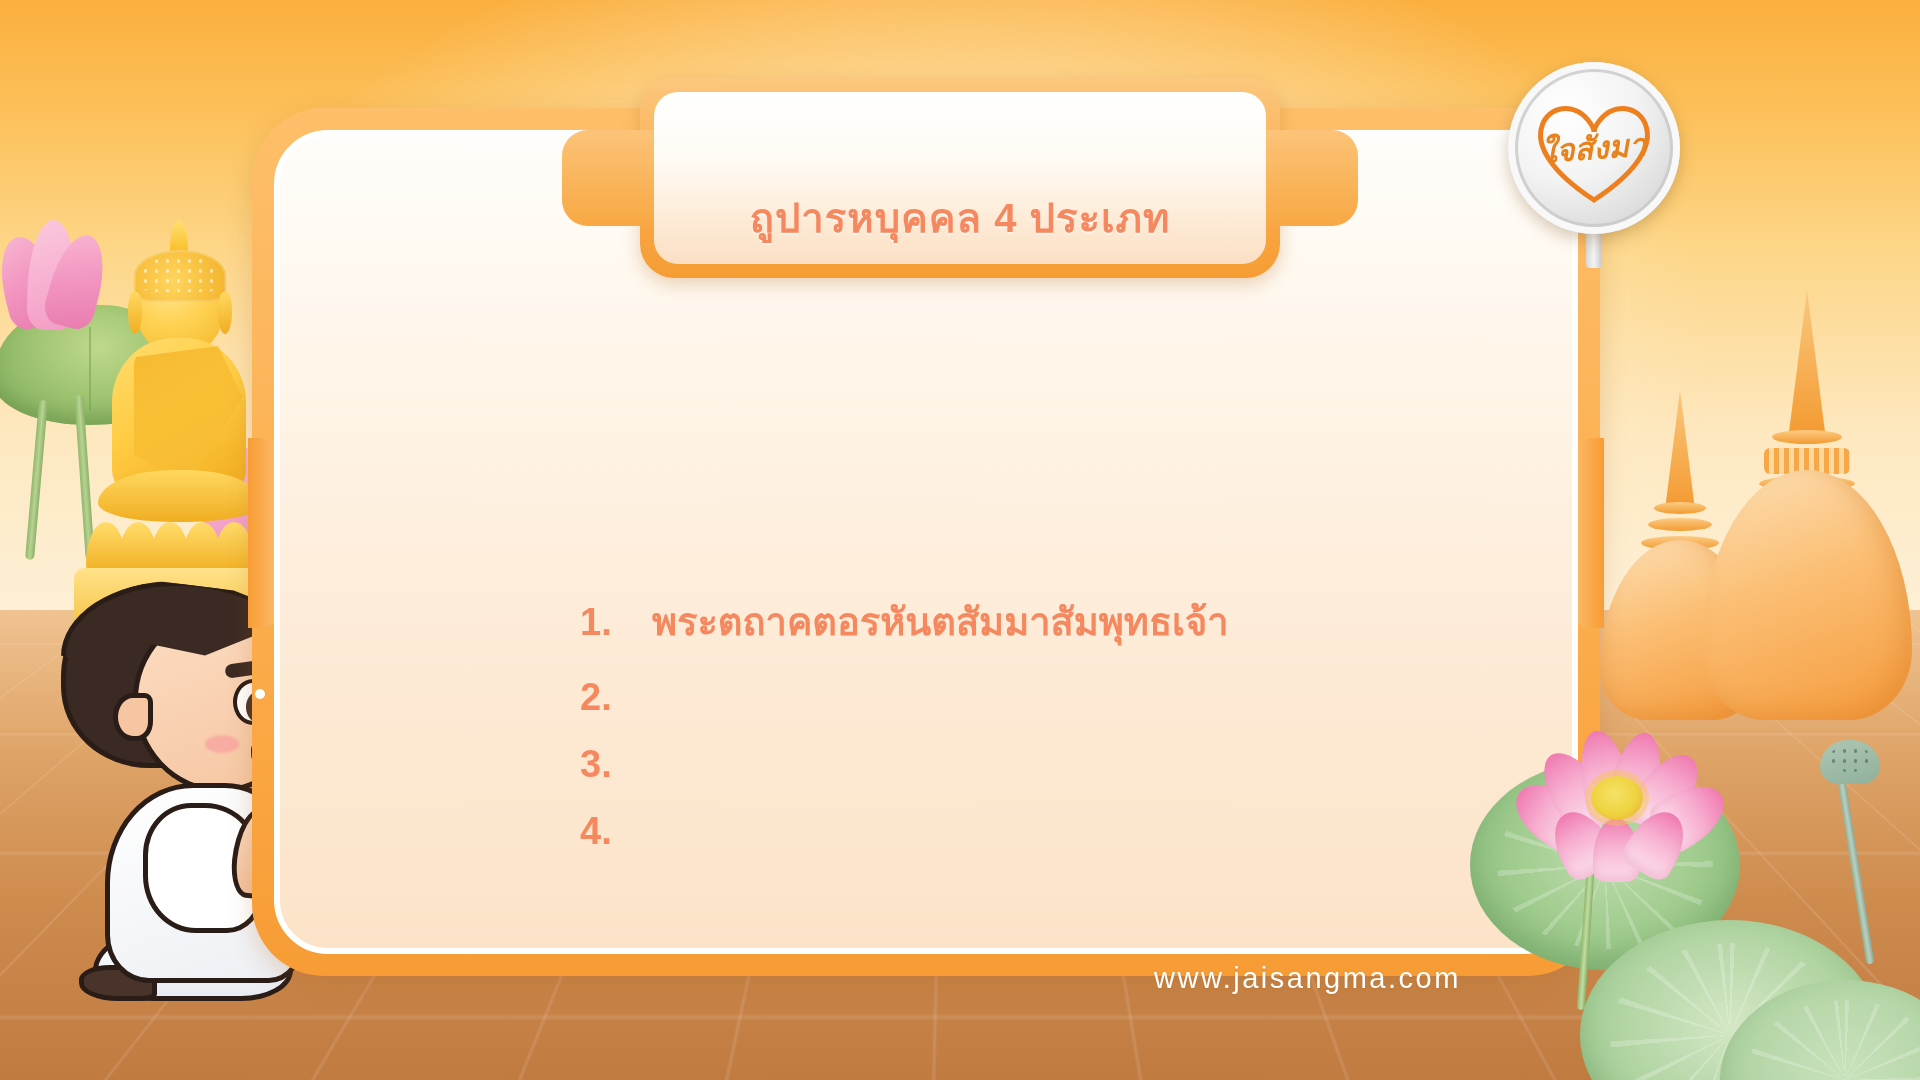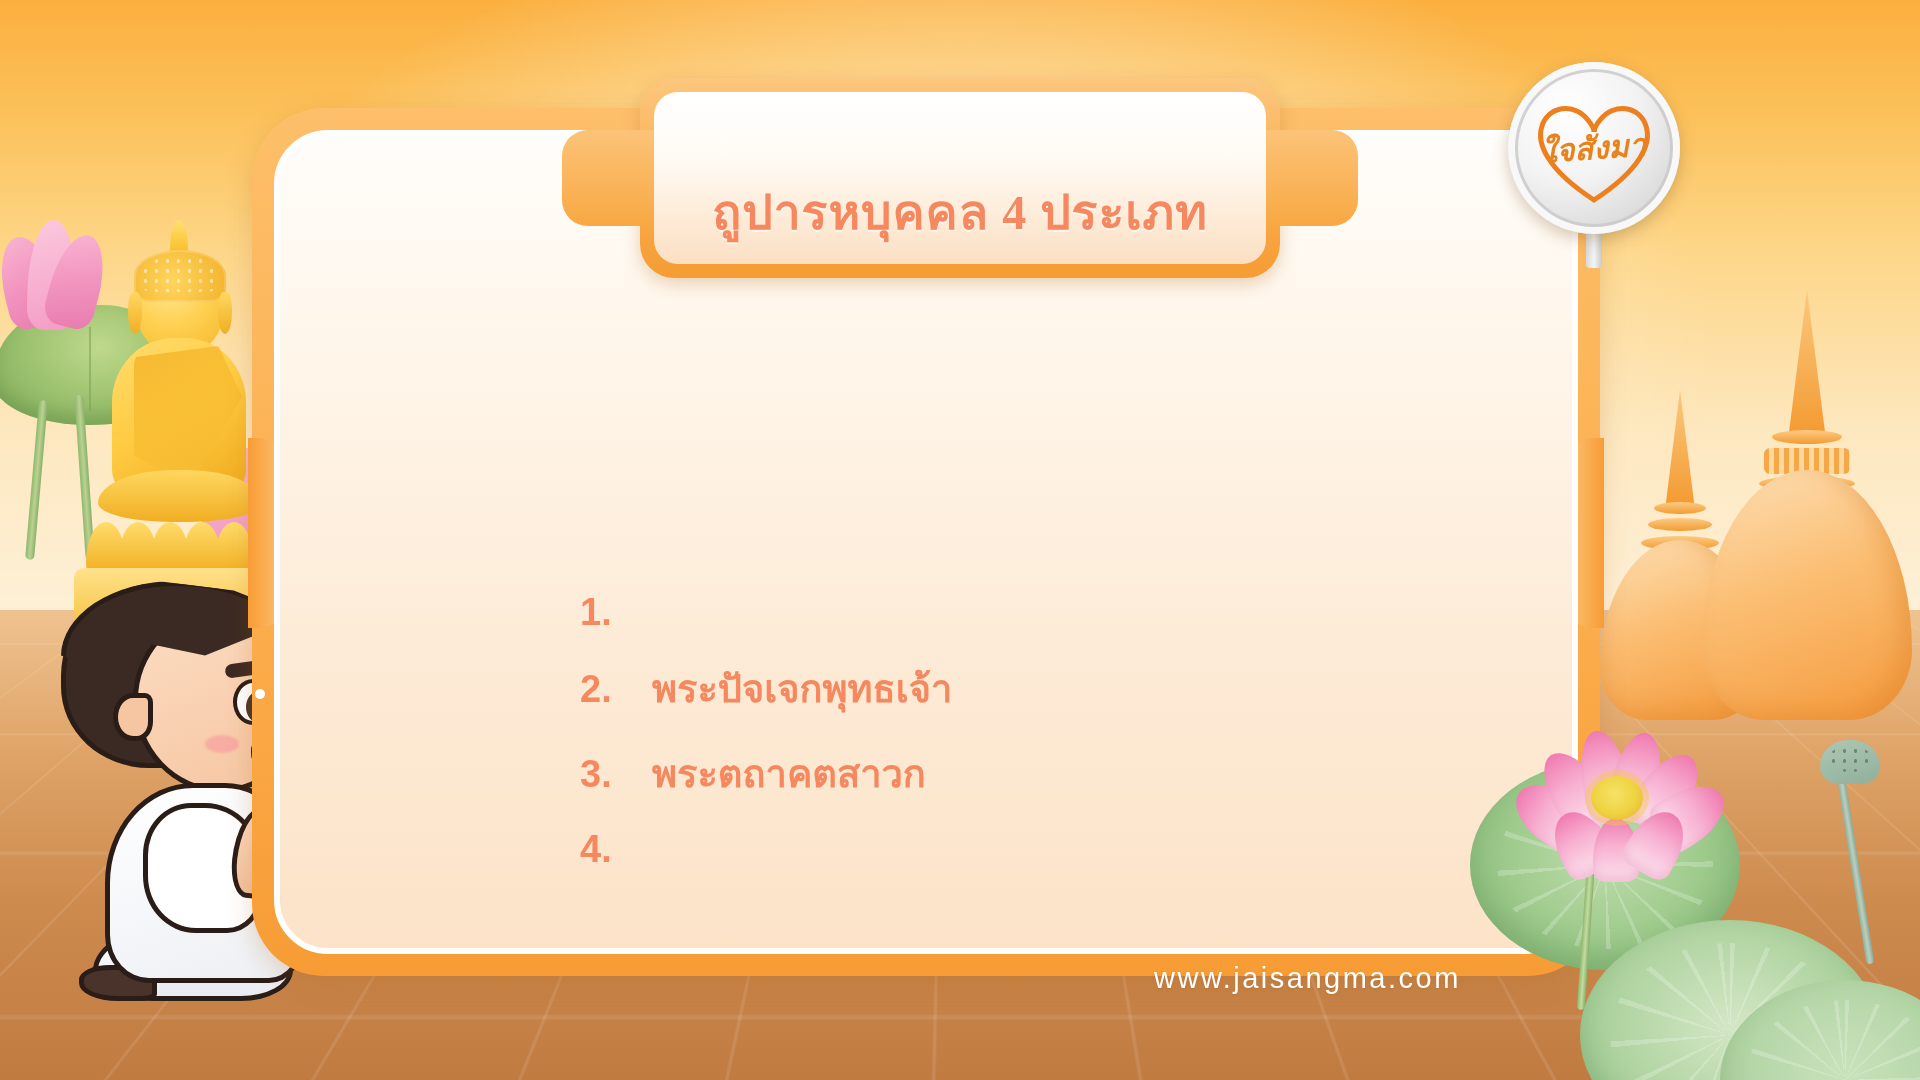--- a/index.html
+++ b/index.html
@@ -257,22 +257,22 @@
     background:linear-gradient(180deg,#FCC378,#F8A843); border-radius:0 26px 26px 0;
   }
   .title-plate{
     position:absolute; left:14px; top:14px; right:14px; bottom:14px;
     background:linear-gradient(180deg,#FFFFFF 0%,#FFFBF4 38%,#FDE9D4 78%,#FBDFC3 100%);
     border-radius:24px; z-index:2;
     display:flex; align-items:flex-end; justify-content:center;
     padding-bottom:14px;
   }
   .title-text{
-    font-family:Liberation Serif, serif;
-    font-size:48px; font-weight:700; color:#F5885F;
+    font-family:Liberation Sans, sans-serif;
+    font-size:40px; font-weight:700; color:#F5885F;
     letter-spacing:1px; white-space:nowrap;
     text-shadow:0 2px 0 rgba(255,255,255,.6);
   }
 
   
   .list{
     position:absolute; left:300px; top:455px; width:880px; z-index:5;
   }
   .list-row{
     display:flex; align-items:baseline; gap:18px;
@@ -396,28 +396,27 @@
 </div>
 
 <div class="card-outer">
   <div class="notch left"></div>
   <div class="notch right"></div>
   <div class="card-inner">
 
     <ul class="list" style="list-style:none;">
       <li class="list-row">
         <span class="list-num">1.</span>
+        <span class="list-label">พระตถาคตอรหันตสัมมาสัมพุทธเจ้า</span>
       </li>
       <li class="list-row">
         <span class="list-num">2.</span>
-        <span class="list-label">พระปัจเจกพุทธเจ้า</span>
       </li>
       <li class="list-row">
         <span class="list-num">3.</span>
-        <span class="list-label">พระตถาคตสาวก</span>
       </li>
       <li class="list-row">
         <span class="list-num">4.</span>
       </li>
     </ul>
 
   </div>
 </div>
 
 <div class="title-banner">

